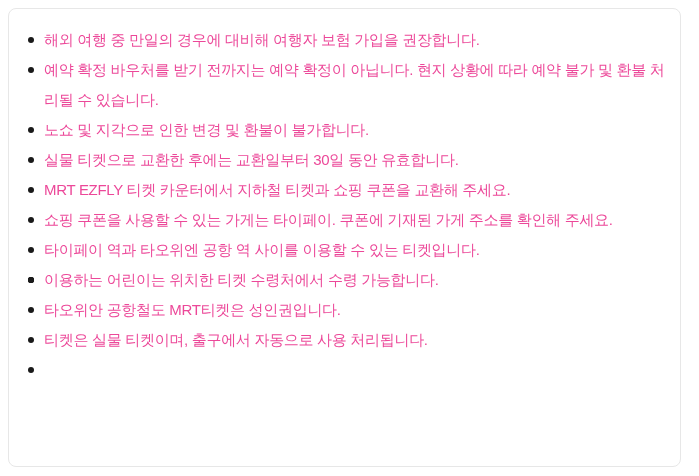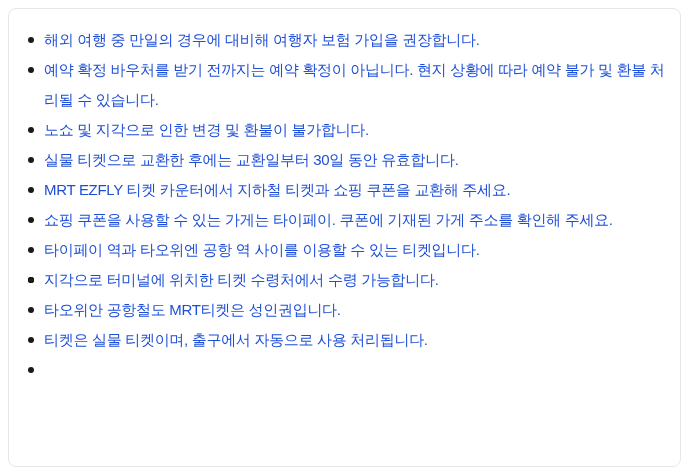--- a/index.html
+++ b/index.html
@@ -29,21 +29,21 @@
     list-style: none;
     margin: 0;
     padding: 16px 12px 16px 18px;
   }
   .notice-item {
     position: relative;
     padding-left: 17px;
     font-size: 15px;
     line-height: 30px;
     letter-spacing: -0.3px;
-    color: #1d4ed8;
+    color: #ec4899;
     word-break: break-all;
   }
   .bullet {
     position: absolute;
     left: 1px;
     top: 12px;
     width: 6px;
     height: 6px;
     border-radius: 50%;
     background: #1a1a1a;
@@ -83,21 +83,21 @@
       <span>타이페이 역과 타오위엔 공항 역 사이를 이용할 수 있는 티켓입니다.</span>
     </li>
     <li class="notice-item">
       <span class="bullet"></span>
     </li>
     <li class="notice-item">
       <span class="bullet"></span>
     </li>
     <li class="notice-item">
       <span class="bullet"></span>
-      <span>지각으로 터미널에 위치한 티켓 수령처에서 수령 가능합니다.</span>
+      <span>이용하는 어린이는 위치한 티켓 수령처에서 수령 가능합니다.</span>
     </li>
     <li class="notice-item">
       <span class="bullet"></span>
       <span>타오위안 공항철도 MRT티켓은 성인권입니다.</span>
     </li>
     <li class="notice-item">
       <span class="bullet"></span>
       <span>티켓은 실물 티켓이며, 출구에서 자동으로 사용 처리됩니다.</span>
     </li>
     <li class="notice-item">

